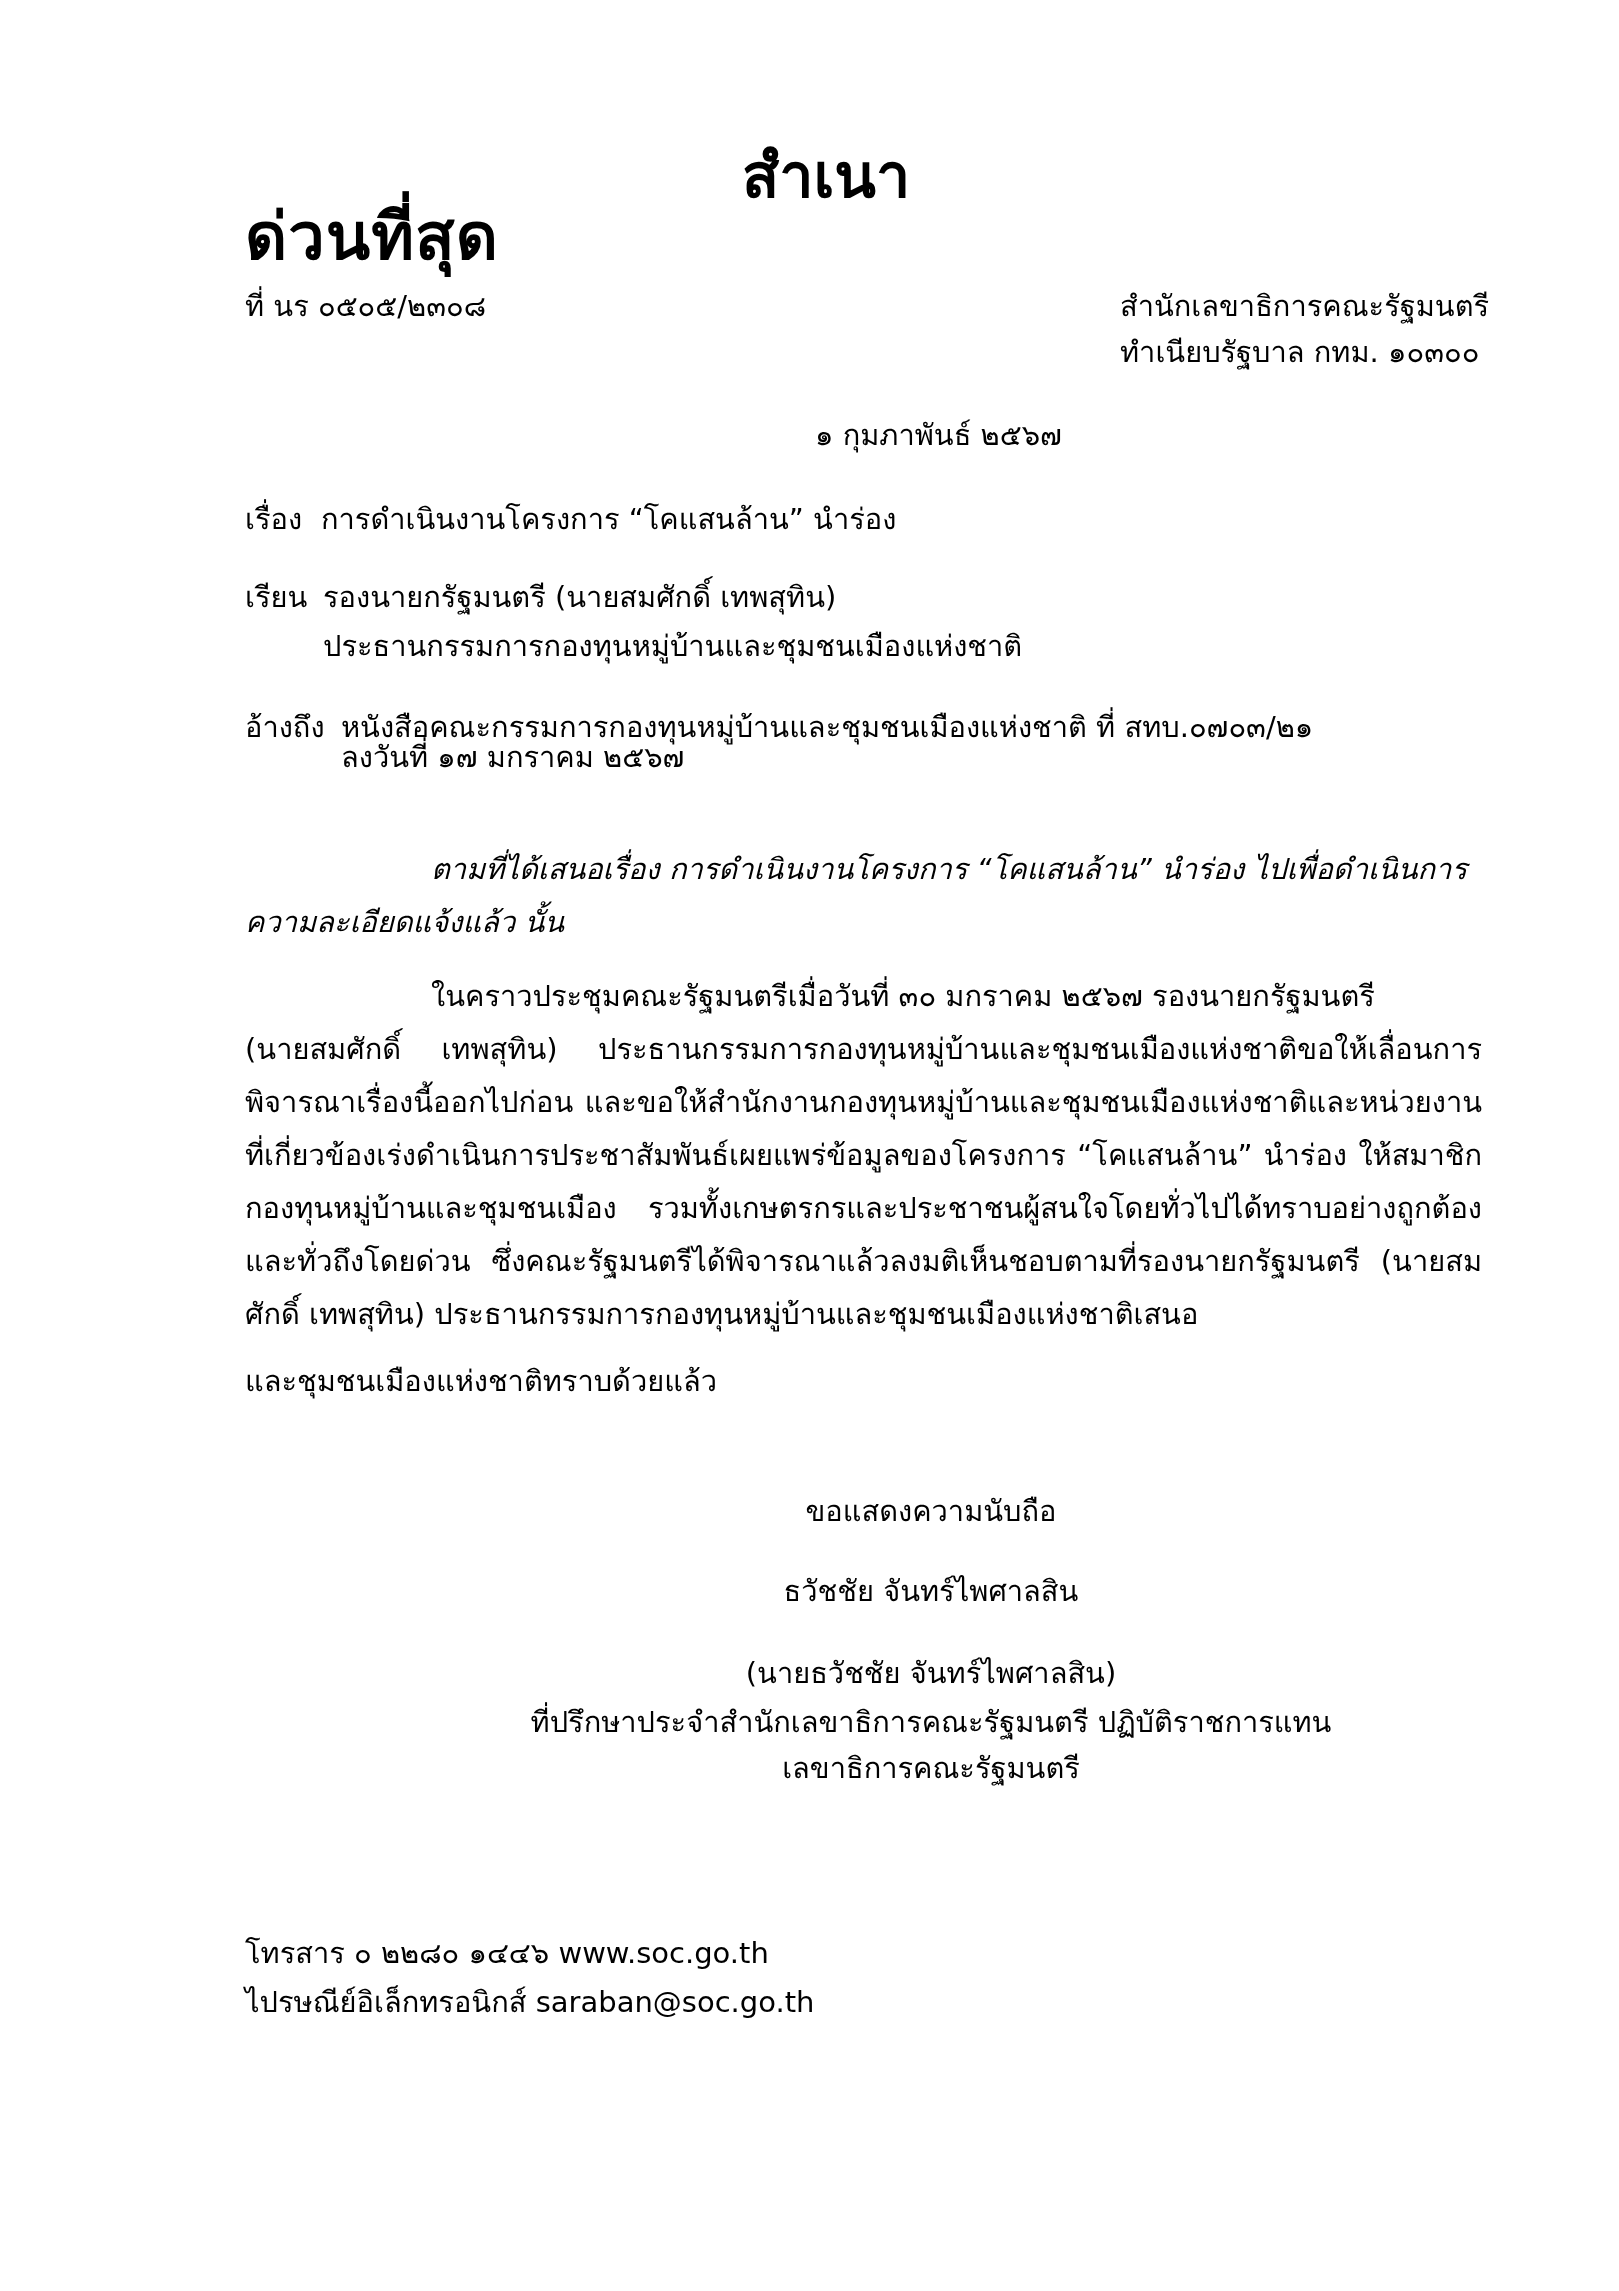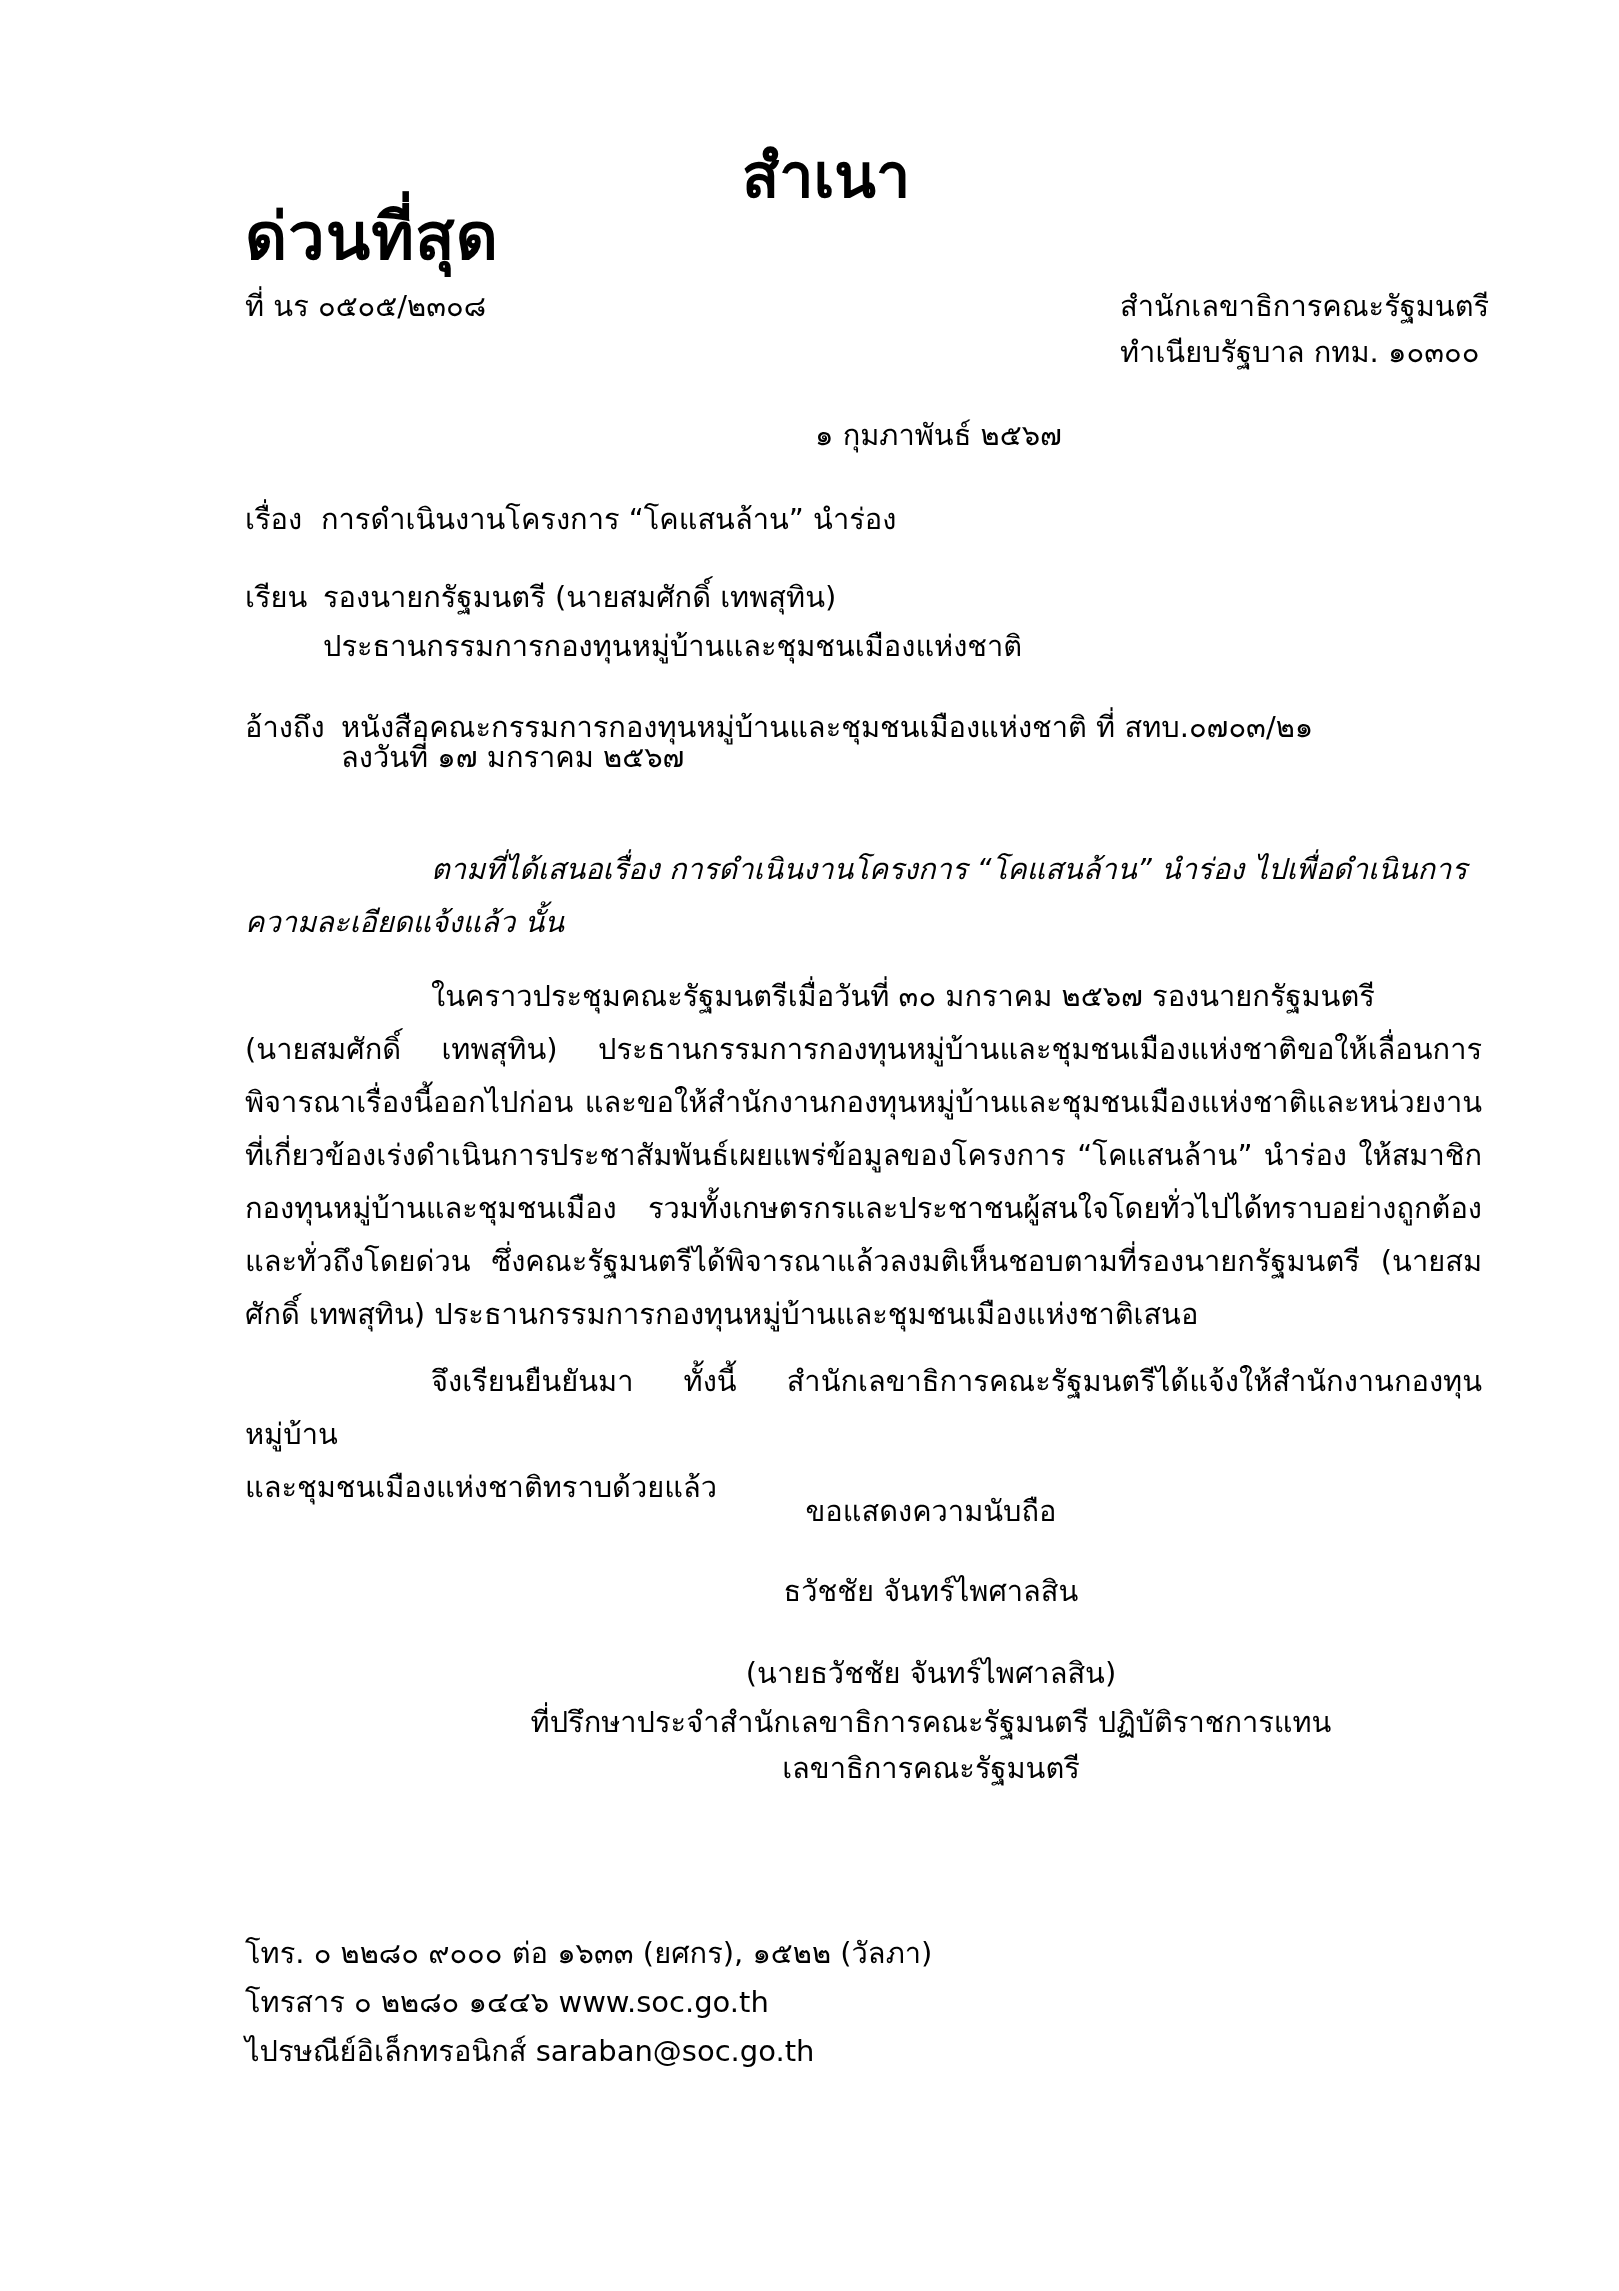--- a/index.html
+++ b/index.html
@@ -47,30 +47,28 @@
     <span class="first">ตามที่ได้เสนอเรื่อง การดำเนินงานโครงการ “โคแสนล้าน” นำร่อง ไปเพื่อดำเนินการ</span>
     <span>ความละเอียดแจ้งแล้ว นั้น</span>
   </div>
 
   <div class="para" style="top:970px;">
     <span class="first">ในคราวประชุมคณะรัฐมนตรีเมื่อวันที่ ๓๐ มกราคม ๒๕๖๗ รองนายกรัฐมนตรี</span>
     <span>(นายสมศักดิ์ เทพสุทิน) ประธานกรรมการกองทุนหมู่บ้านและชุมชนเมืองแห่งชาติขอให้เลื่อนการพิจารณาเรื่องนี้ออกไปก่อน และขอให้สำนักงานกองทุนหมู่บ้านและชุมชนเมืองแห่งชาติและหน่วยงานที่เกี่ยวข้องเร่งดำเนินการประชาสัมพันธ์เผยแพร่ข้อมูลของโครงการ “โคแสนล้าน” นำร่อง ให้สมาชิกกองทุนหมู่บ้านและชุมชนเมือง รวมทั้งเกษตรกรและประชาชนผู้สนใจโดยทั่วไปได้ทราบอย่างถูกต้องและทั่วถึงโดยด่วน ซึ่งคณะรัฐมนตรีได้พิจารณาแล้วลงมติเห็นชอบตามที่รองนายกรัฐมนตรี (นายสมศักดิ์ เทพสุทิน) ประธานกรรมการกองทุนหมู่บ้านและชุมชนเมืองแห่งชาติเสนอ</span>
   </div>
 
   <div class="para" style="top:1355px;">
-    <span class="first">จึงเรียนยืนยันมา ทั้งนี้ สำนักเลขาธิการคณะรัฐมนตรีได้แจ้งให้สำนักงานกองทุนหมู่บ้าน</span>
     <span>และชุมชนเมืองแห่งชาติทราบด้วยแล้ว</span>
   </div>
 
   <div class="center-block" style="top:1488px;">ขอแสดงความนับถือ</div>
   <div class="center-block" style="top:1568px;">ธวัชชัย  จันทร์ไพศาลสิน</div>
   <div class="center-block" style="top:1650px;">(นายธวัชชัย  จันทร์ไพศาลสิน)</div>
   <div class="center-block" style="top:1699px; left:441px; width:980px;">ที่ปรึกษาประจำสำนักเลขาธิการคณะรัฐมนตรี ปฏิบัติราชการแทน</div>
   <div class="center-block" style="top:1745px;">เลขาธิการคณะรัฐมนตรี</div>
 
   <div class="footer" style="top:1929px;">
-    <div>โทร.  ๐ ๒๒๘๐ ๙๐๐๐ ต่อ ๑๖๓๓ (ยศกร), ๑๕๒๒ (วัลภา)</div>
     <div>โทรสาร  ๐ ๒๒๘๐ ๑๔๔๖ www.soc.go.th</div>
     <div>ไปรษณีย์อิเล็กทรอนิกส์ saraban@soc.go.th</div>
   </div>
 
 </div>
 
 
 </body></html>

